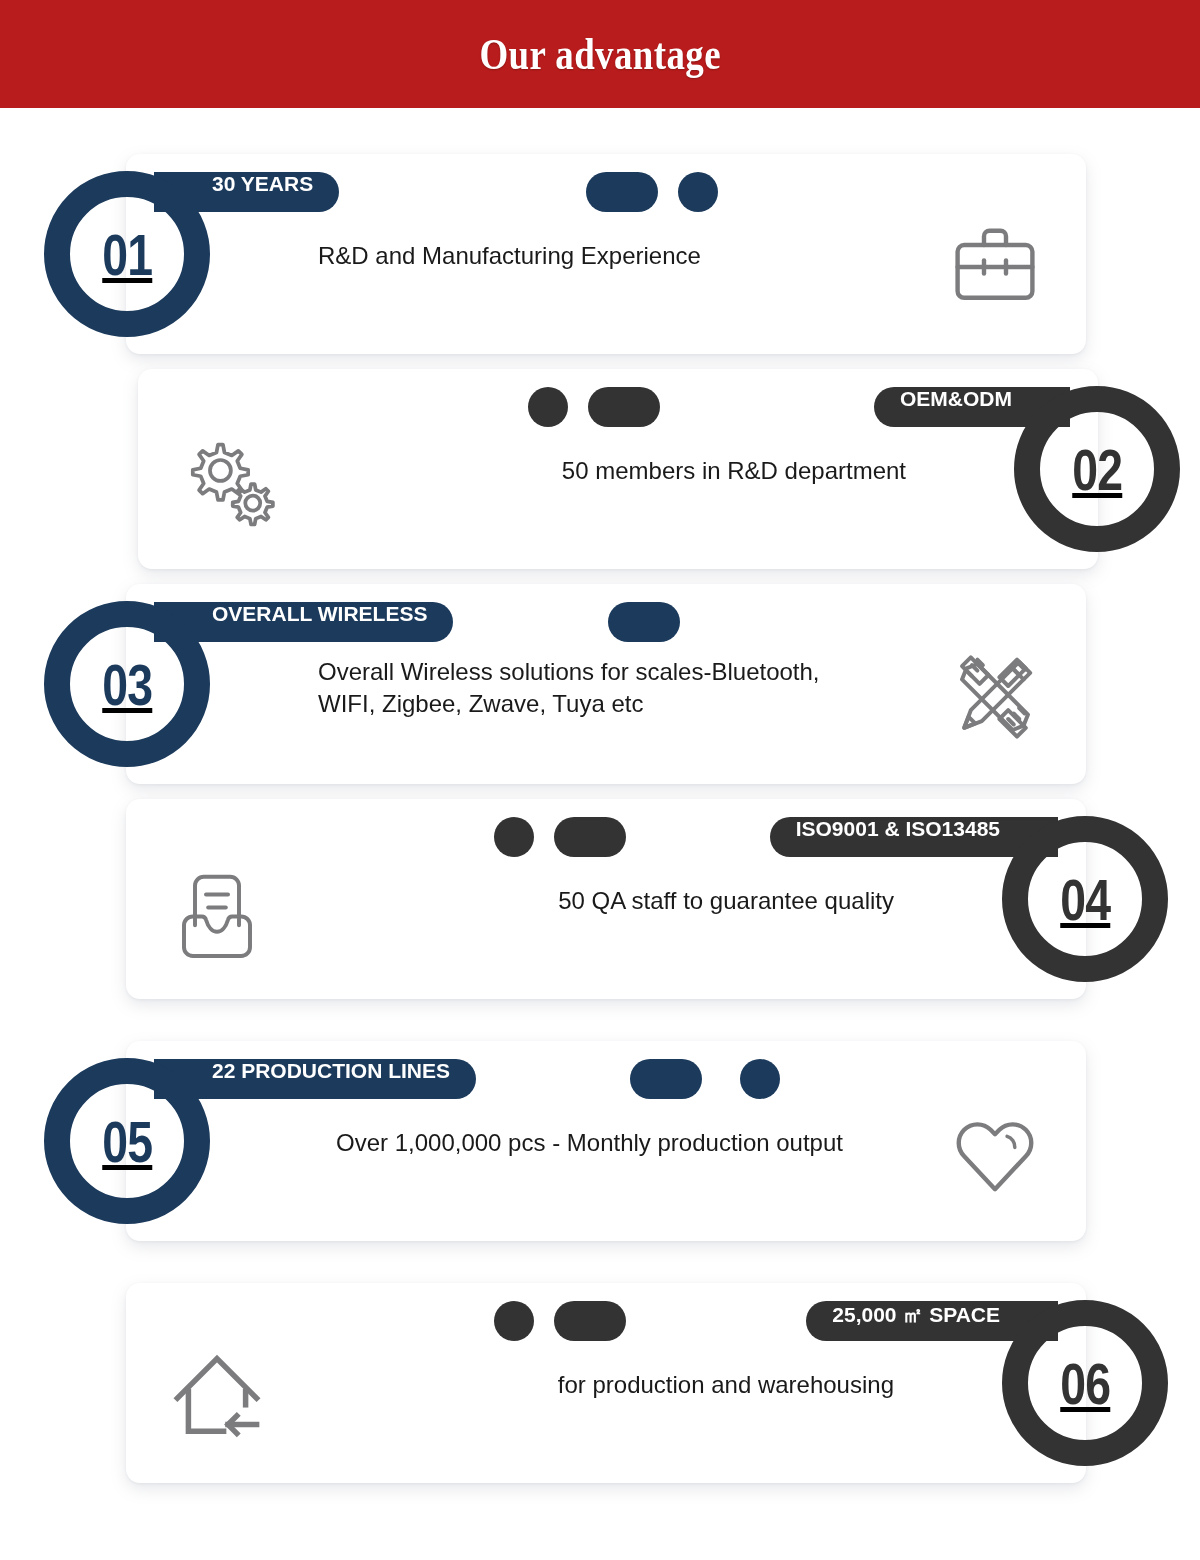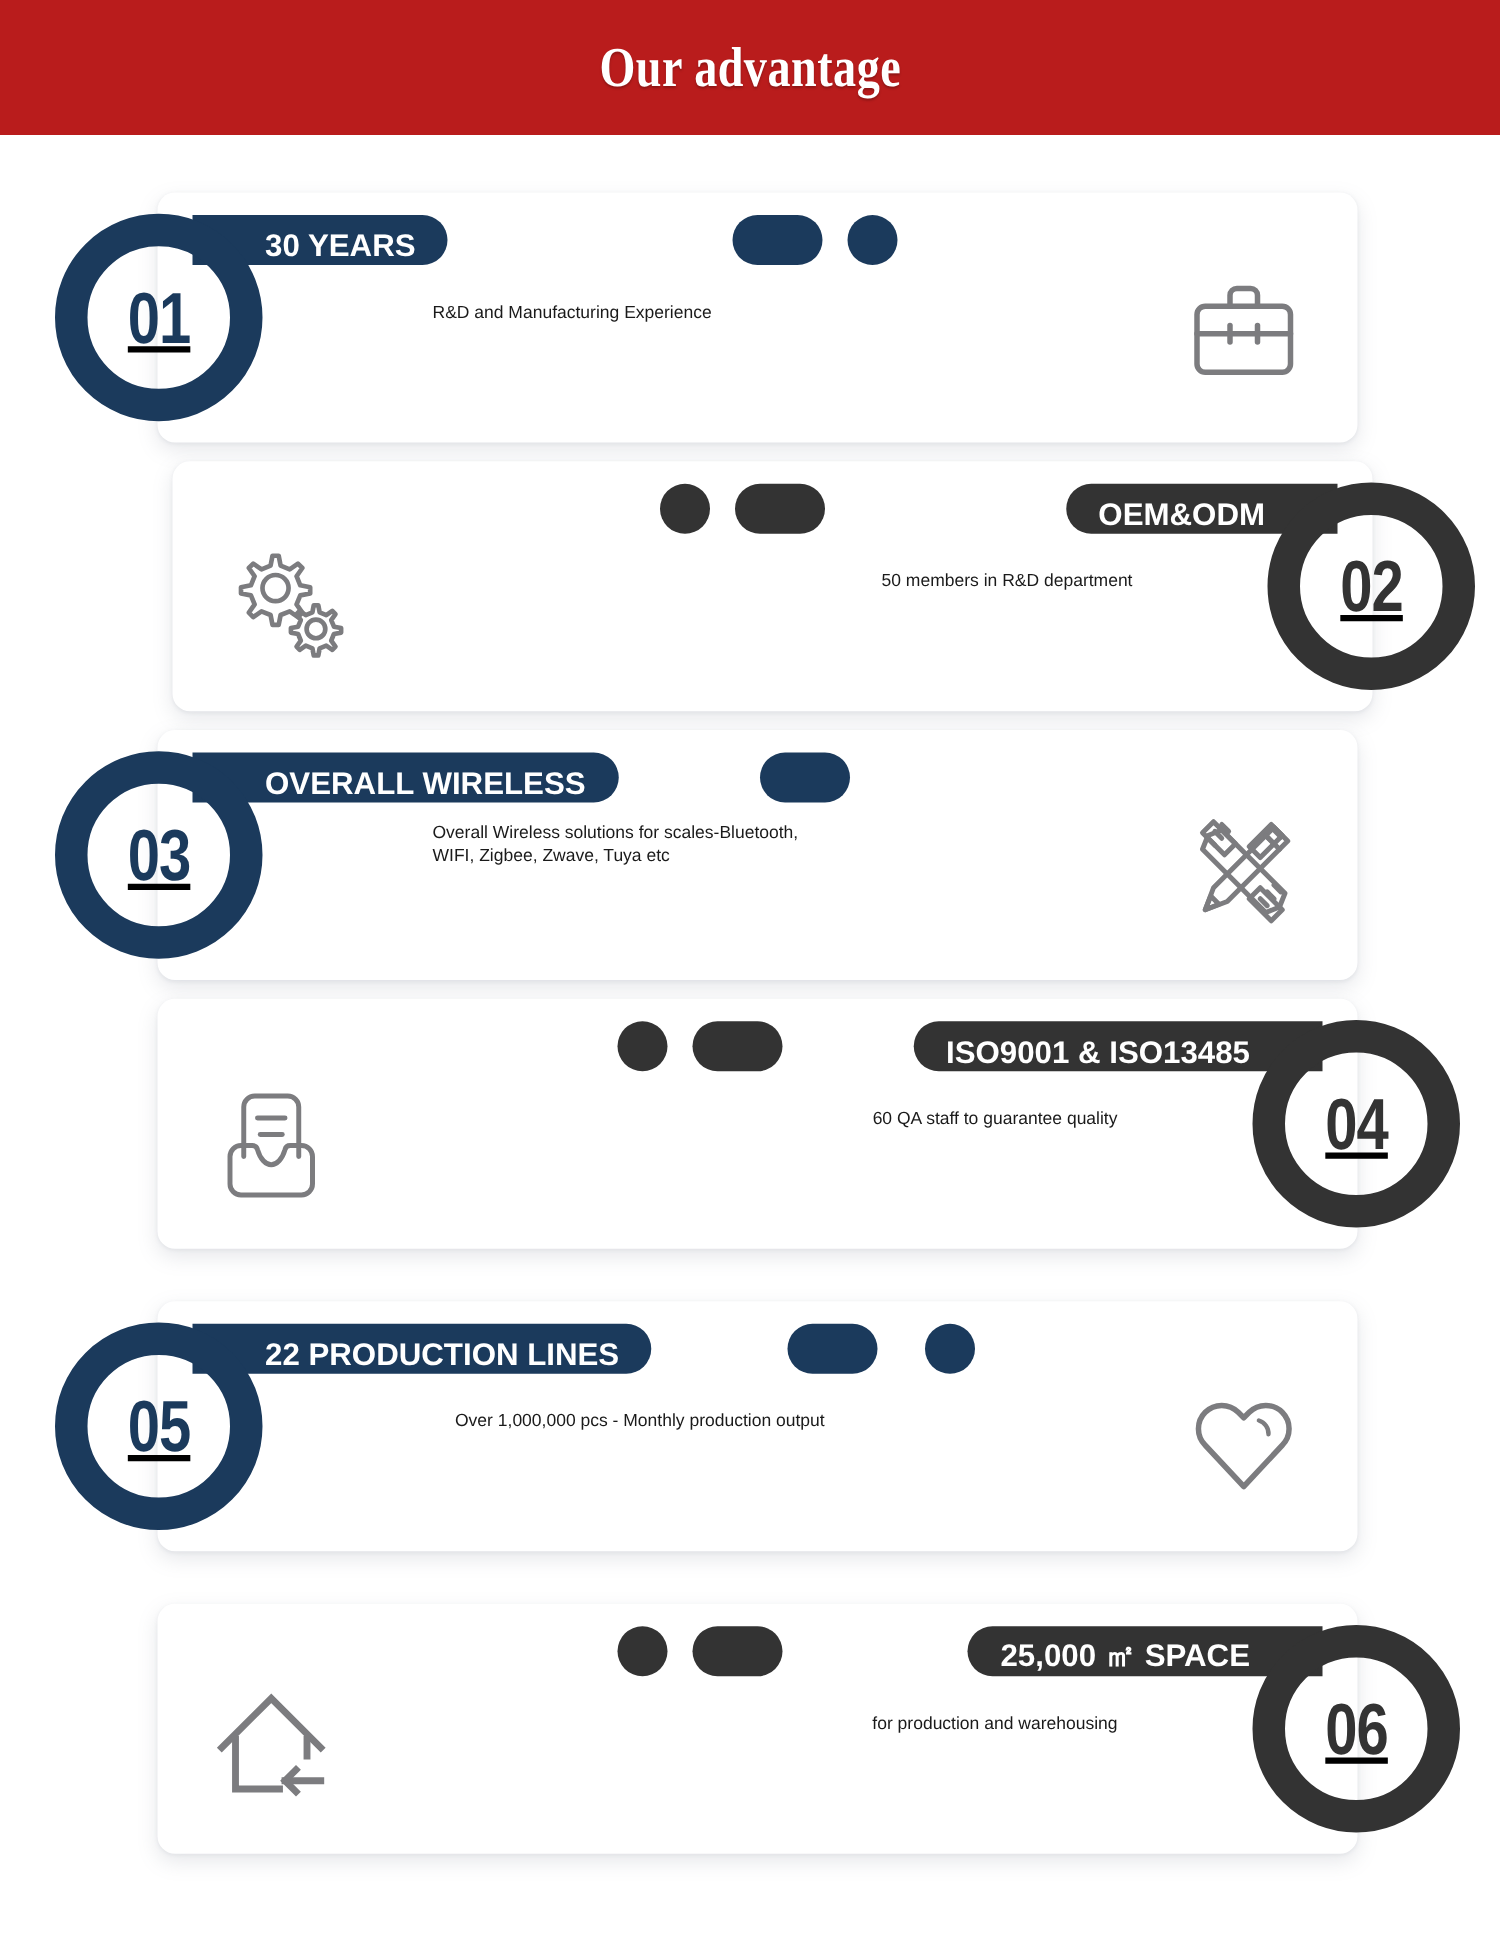--- a/index.html
+++ b/index.html
@@ -89,24 +89,24 @@
   
   .badge.left  { left: -82px; top: 17px; }
   .badge.right { right: -82px; top: 17px; }
 
   
   .label-pill {
     position: absolute;
     height: 40px;
     background: var(--accent);
     color: #ffffff;
-    font-size: 25px;
+    font-size: 21px;
     font-weight: bold;
     display: flex;
-    align-items: flex-end;
+    align-items: flex-start;
     justify-content: center;
     padding: 0 26px;
     white-space: nowrap;
     z-index: 3;
   }
   
   .label-pill.from-left {
     left: 28px;
     top: 18px;
     border-radius: 0 20px 20px 0;
@@ -128,26 +128,25 @@
     background: var(--accent);
     border-radius: 20px;
     z-index: 3;
   }
   .deco.dot  { width: 40px; }
   .deco.wide { width: 72px; }
 
   
   .body-text {
     position: absolute;
-    font-size: 14px;
+    font-size: 24px;
     line-height: 1.33;
     color: #1a1a1a;
     white-space: pre-line;
     z-index: 2;
-    margin-left: 28px;
   }
   .body-text.align-left  { left: 192px; top: 86px; text-align: left; }
   .body-text.align-right { right: 192px; top: 86px; text-align: right; }
 
   
   .icon-slot {
     position: absolute;
     width: 110px;
     height: 110px;
     top: 58px;
@@ -246,21 +245,21 @@
   <div class="card c4" style="--accent:#333333;">
     <div class="label-pill from-right">
       <span>ISO9001 &amp; ISO13485</span>
     </div>
     <div class="deco dot" style="left:368px;"></div>
     <div class="deco wide" style="left:428px;"></div>
     <div class="badge right">
       <div class="ring"></div>
       <div class="num">04</div>
     </div>
-    <div class="body-text align-right">60 QA staff to guarantee quality</div>
+    <div class="body-text align-right">50 QA staff to guarantee quality</div>
     <div class="icon-slot at-left">
       <svg viewBox="0 0 100 100" fill="none" stroke-width="3.6" stroke-linecap="round" stroke-linejoin="round">
         <path d="M30 62 V26 a8 8 0 0 1 8-8 h24 a8 8 0 0 1 8 8 v36"></path>
         <line x1="40" y1="34" x2="60" y2="34"></line>
         <line x1="42" y1="46" x2="58" y2="46"></line>
         <path d="M20 82 V62 a8 8 0 0 1 8-8 h8 a4 4 0 0 1 4 3 c2 7 6 11 10 11 s8-4 10-11 a4 4 0 0 1 4-3 h8 a8 8 0 0 1 8 8 v20 a8 8 0 0 1 -8 8 H28 a8 8 0 0 1 -8-8z"></path>
       </svg>
     </div>
   </div>
 

